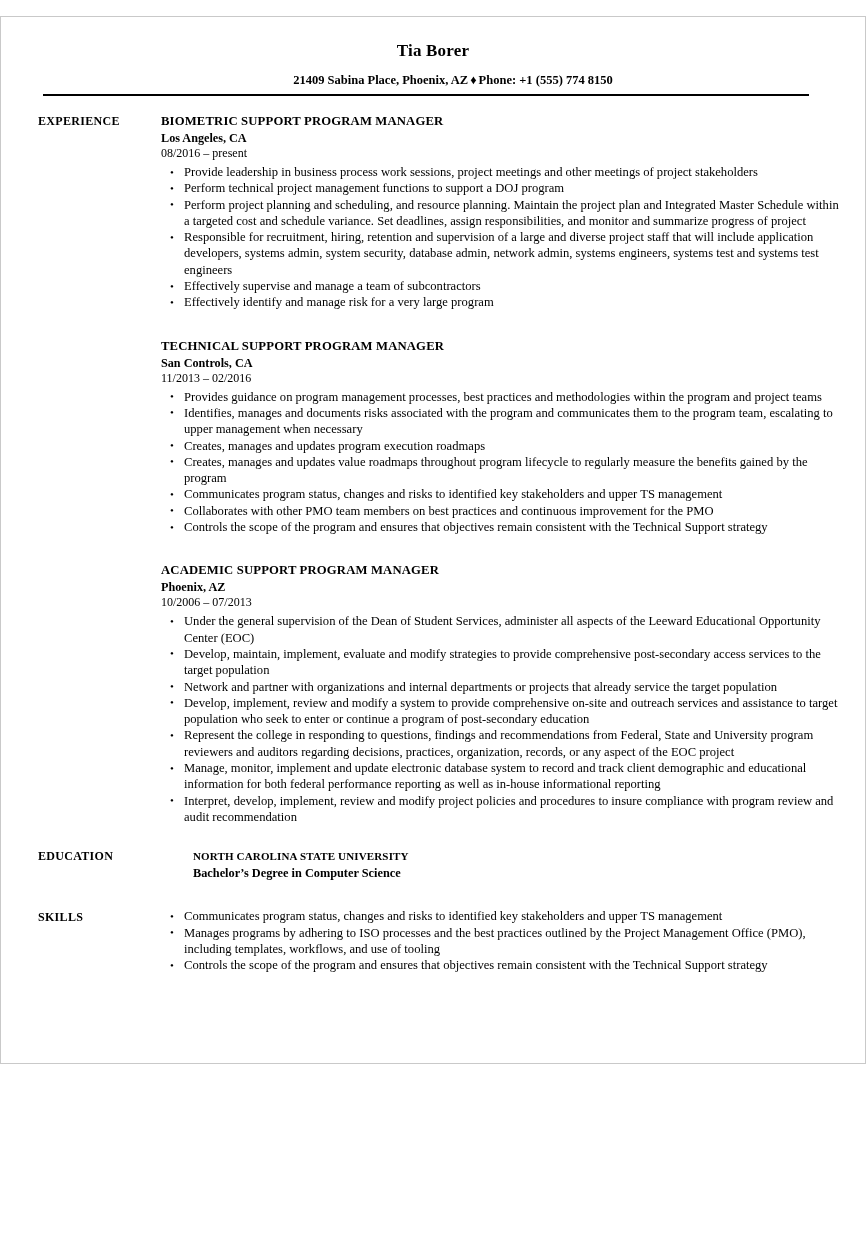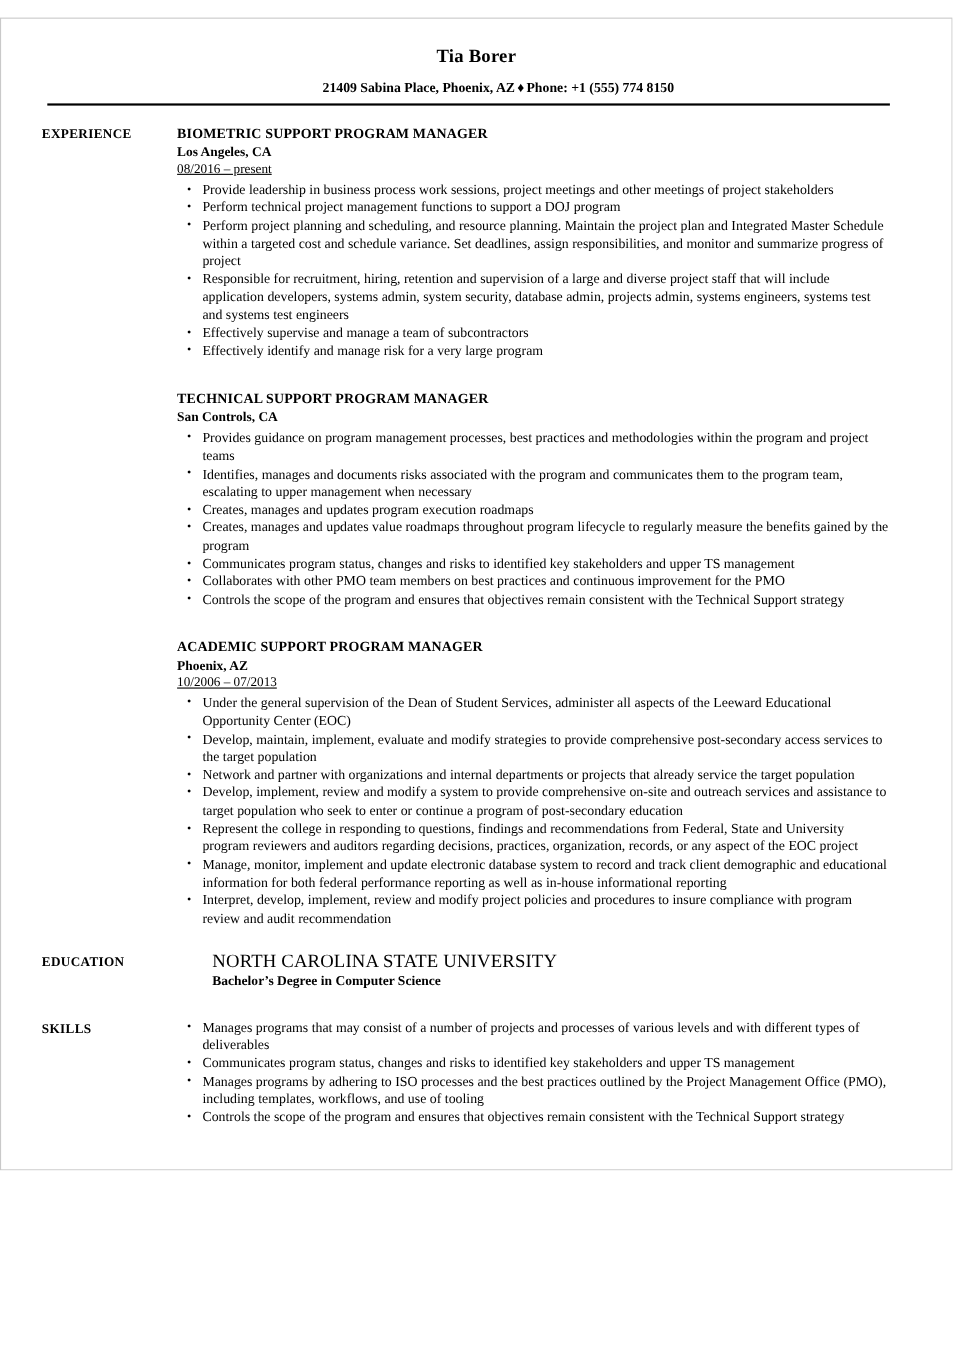--- a/index.html
+++ b/index.html
@@ -69,21 +69,21 @@
     width: 160px;
     flex: 0 0 160px;
     box-sizing: border-box;
     padding-left: 37px;
     font-size: 12px;
     font-weight: bold;
     letter-spacing: 0.3px;
   }
   .section-body {
     flex: 1 1 auto;
-    padding-right: 56px;
+    padding-right: 24px;
   }
 
   .sec-experience { margin-top: 17px; }
   .sec-education  { margin-top: 23px; gap: 32px; }
   .sec-skills     { margin-top: 27px; }
 
   .label-exp  { padding-top: 1px; }
   .label-edu  { padding-top: 1px; }
   .label-skl  { padding-top: 2px; }
 
@@ -100,21 +100,20 @@
   .job-location {
     font-size: 12.2px;
     font-weight: bold;
     line-height: 15px;
     margin-top: 2px;
   }
   .job-dates {
     font-size: 12px;
     line-height: 15px;
     margin-top: 0px;
-    text-decoration: underline;
   }
 
   
   ul.bullets {
     list-style: none;
     margin: 3px 0 0 0;
     padding: 0;
   }
   ul.bullets li {
     position: relative;
@@ -126,22 +125,22 @@
   ul.bullets li::before {
     content: "\2022";
     position: absolute;
     left: 9px;
     top: -0.5px;
     font-size: 11px;
     line-height: 16.3px;
   }
 
   .edu-school {
-    font-size: 17px;
-    font-weight: normal;
+    font-size: 11px;
+    font-weight: bold;
     text-transform: uppercase;
     line-height: 16px;
     letter-spacing: 0.15px;
   }
   .edu-degree {
     font-size: 12.3px;
     font-weight: bold;
     line-height: 16px;
     margin-top: 1px;
   }
@@ -167,29 +166,30 @@
       <div class="section-body">
 
         <div class="job">
           <div class="job-title">BIOMETRIC SUPPORT PROGRAM MANAGER</div>
           <div class="job-location">Los Angeles, CA</div>
           <div class="job-dates">08/2016 – present</div>
           <ul class="bullets">
             <li>Provide leadership in business process work sessions, project meetings and other meetings of project stakeholders</li>
             <li>Perform technical project management functions to support a DOJ program</li>
             <li>Perform project planning and scheduling, and resource planning. Maintain the project plan and Integrated Master Schedule within a targeted cost and schedule variance. Set deadlines, assign responsibilities, and monitor and summarize progress of project</li>
-            <li>Responsible for recruitment, hiring, retention and supervision of a large and diverse project staff that will include application developers, systems admin, system security, database admin, projects admin, systems engineers, systems test and systems test engineers</li>
+            <li>Responsible for recruitment, hiring, retention and supervision of a large and diverse project staff that will include application developers, systems admin, system security, database admin, network admin, systems engineers, systems test and systems test engineers</li>
             <li>Effectively supervise and manage a team of subcontractors</li>
             <li>Effectively identify and manage risk for a very large program</li>
           </ul>
         </div>
 
         <div class="job">
           <div class="job-title">TECHNICAL SUPPORT PROGRAM MANAGER</div>
           <div class="job-location">San Controls, CA</div>
+          <div class="job-dates">11/2013 – 02/2016</div>
           <ul class="bullets">
             <li>Provides guidance on program management processes, best practices and methodologies within the program and project teams</li>
             <li>Identifies, manages and documents risks associated with the program and communicates them to the program team, escalating to upper management when necessary</li>
             <li>Creates, manages and updates program execution roadmaps</li>
             <li>Creates, manages and updates value roadmaps throughout program lifecycle to regularly measure the benefits gained by the program</li>
             <li>Communicates program status, changes and risks to identified key stakeholders and upper TS management</li>
             <li>Collaborates with other PMO team members on best practices and continuous improvement for the PMO</li>
             <li>Controls the scope of the program and ensures that objectives remain consistent with the Technical Support strategy</li>
           </ul>
         </div>
@@ -217,21 +217,20 @@
       <div class="section-body">
         <div class="edu-school">NORTH CAROLINA STATE UNIVERSITY</div>
         <div class="edu-degree">Bachelor’s Degree in Computer Science</div>
       </div>
     </div>
 
     <div class="section sec-skills">
       <div class="section-label-col label-skl">SKILLS</div>
       <div class="section-body">
         <ul class="bullets skills-list">
-          <li>Manages programs that may consist of a number of projects and processes of various levels and with different types of deliverables</li>
           <li>Communicates program status, changes and risks to identified key stakeholders and upper TS management</li>
           <li>Manages programs by adhering to ISO processes and the best practices outlined by the Project Management Office (PMO), including templates, workflows, and use of tooling</li>
           <li>Controls the scope of the program and ensures that objectives remain consistent with the Technical Support strategy</li>
         </ul>
       </div>
     </div>
 
   </div>
 </div>
 

